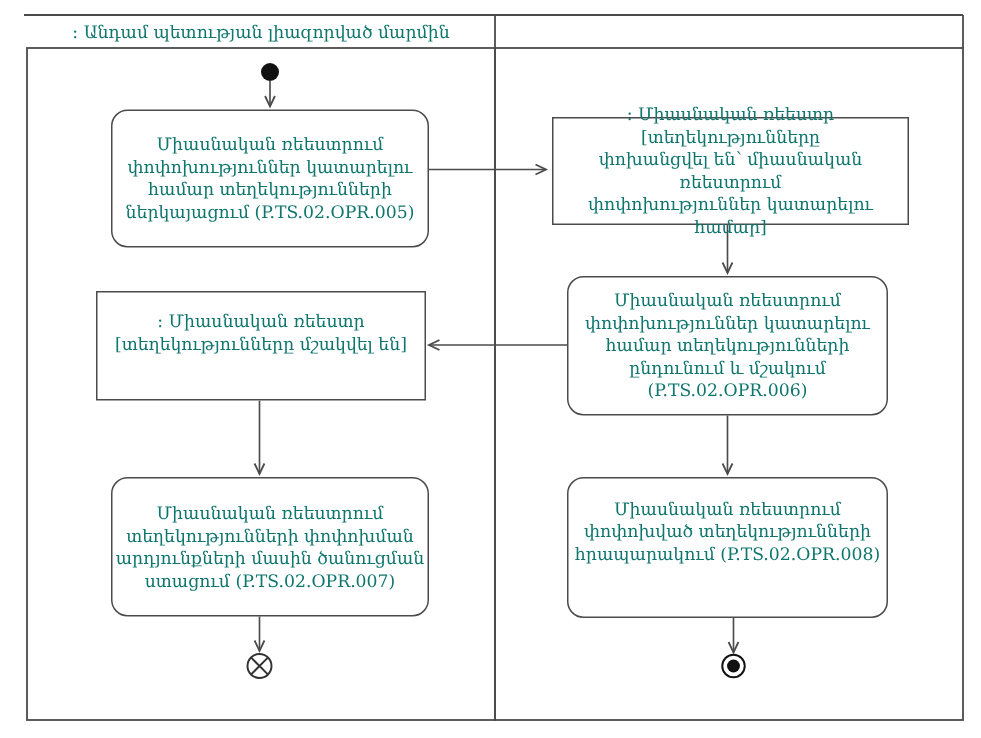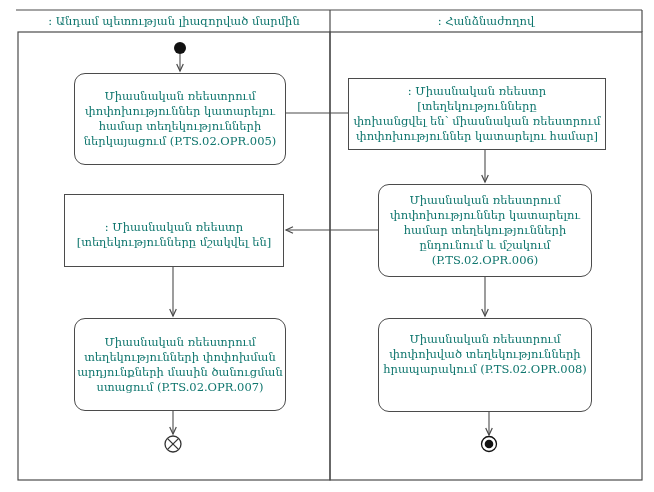--- a/index.html
+++ b/index.html
@@ -94,44 +94,43 @@
       <line x1="178.4" y1="438.6" x2="167.6" y2="449.4" stroke="#333333" stroke-width="1.3"></line>
     </g>
 
     <g>
       <circle cx="489" cy="444" r="7.5" fill="#ffffff" stroke="#111111" stroke-width="1.3"></circle>
       <circle cx="489" cy="444" r="4.3" fill="#111111"></circle>
     </g>
   </svg>
 
   <div class="lane-title" style="left:18px; width:312px;">: Անդամ պետության լիազորված մարմին</div>
-  <div class="lane-title" style="left:330px; width:312px;">: Հանձնաժողով</div>
 
   <div class="node action" style="left:74px; top:73px; width:212px; height:92px;">
     <span class="node-label">Միասնական ռեեստրում
 փոփոխություններ կատարելու
 համար տեղեկությունների
 ներկայացում (P.TS.02.OPR.005)</span>
   </div>
 
-  <div class="node object" style="left:348px; top:78px; width:258px; height:72px;">
+  <div class="node object" style="left:368px; top:78px; width:238px; height:72px;">
     <span class="node-label">: Միասնական ռեեստր [տեղեկությունները
 փոխանցվել են՝ միասնական ռեեստրում
 փոփոխություններ կատարելու համար]</span>
   </div>
 
   <div class="node action" style="left:378px; top:184px; width:214px; height:93px;">
     <span class="node-label">Միասնական ռեեստրում
 փոփոխություններ կատարելու
 համար տեղեկությունների
 ընդունում և մշակում
 (P.TS.02.OPR.006)</span>
   </div>
 
-  <div class="node object top-aligned" style="left:64px; top:194px; width:220px; height:73px; padding-top:25px;">
+  <div class="node object top-aligned" style="left:64px; top:194px; width:220px; height:73px; padding-top:12px;">
     <span class="node-label">: Միասնական ռեեստր
 [տեղեկությունները մշակվել են]</span>
   </div>
 
   <div class="node action" style="left:74px; top:318px; width:212px; height:93px;">
     <span class="node-label">Միասնական ռեեստրում
 տեղեկությունների փոփոխման
 արդյունքների մասին ծանուցման
 ստացում (P.TS.02.OPR.007)</span>
   </div>

